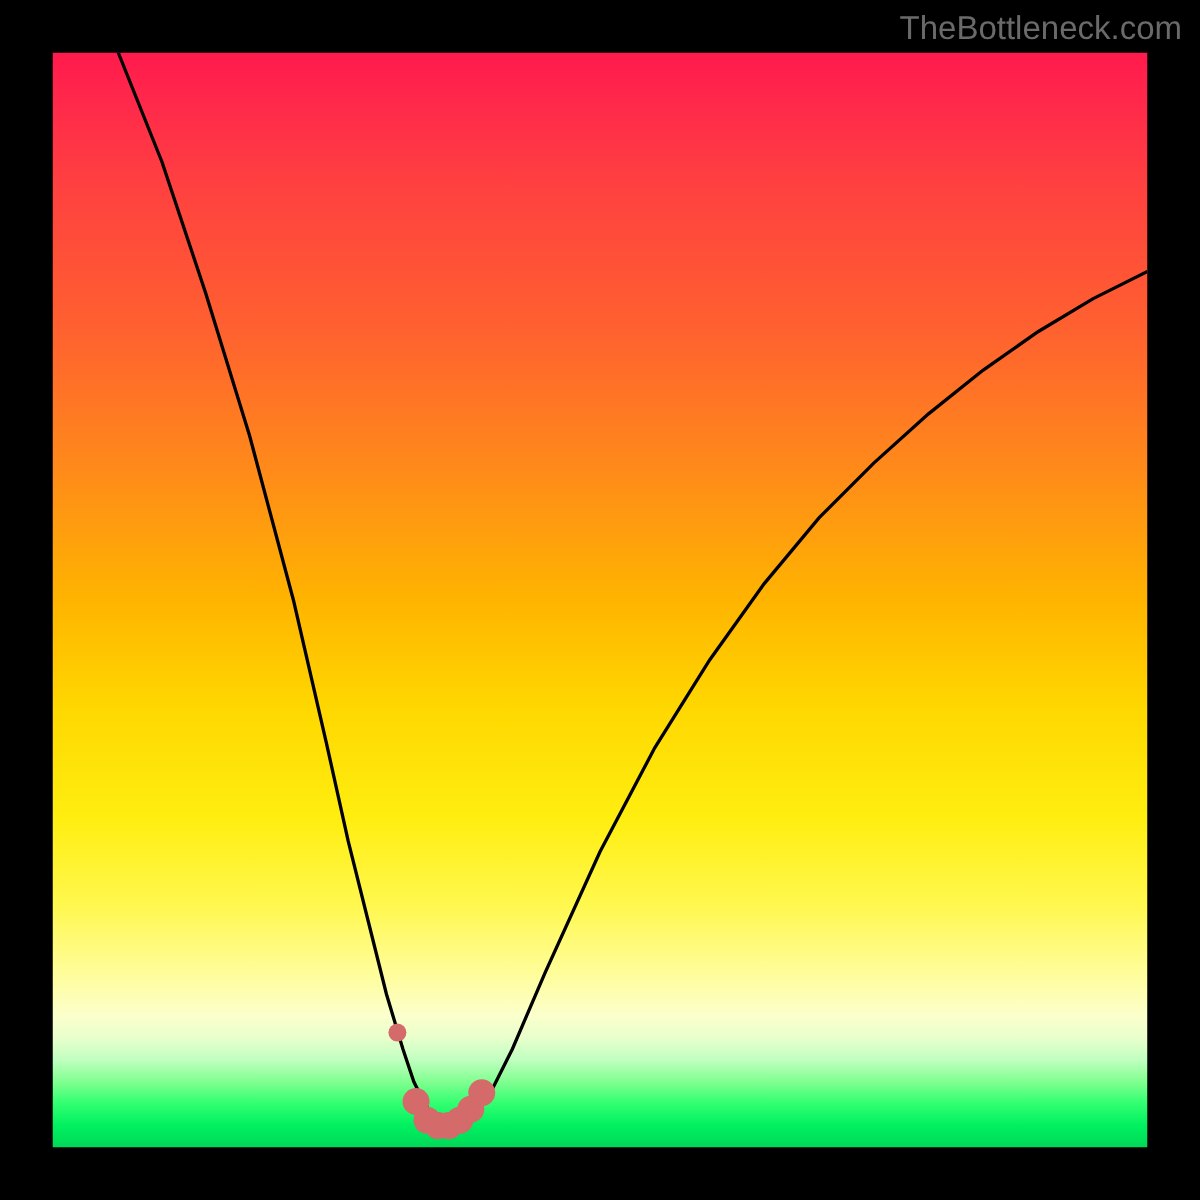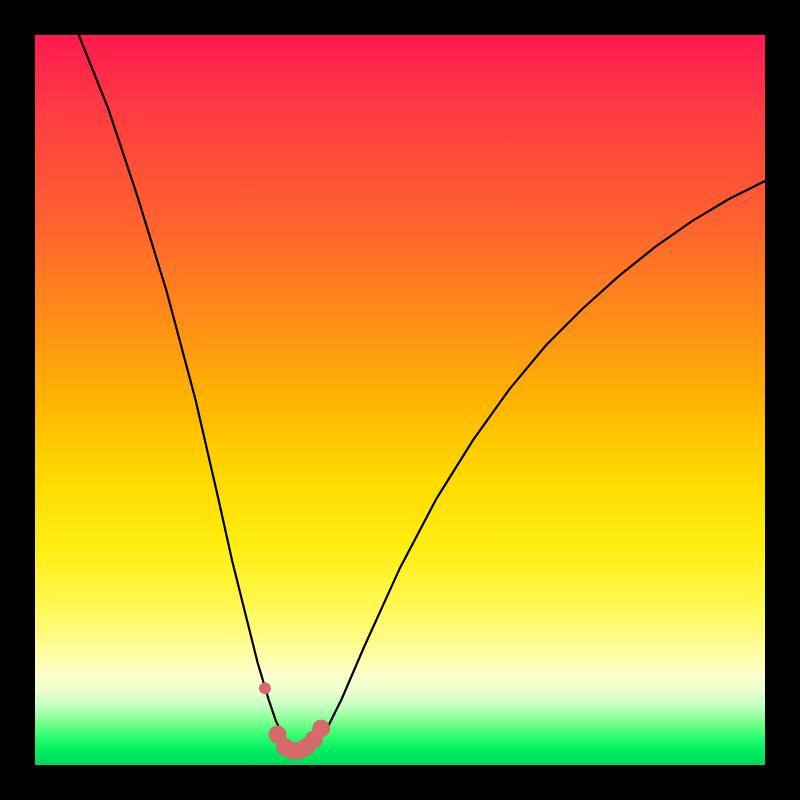--- a/index.html
+++ b/index.html
@@ -84,13 +84,14 @@
           <circle cx="242.36" cy="699.34" r="9" fill="#d46a6a"></circle>
           <circle cx="249.66" cy="711.75" r="9" fill="#d46a6a"></circle>
           <circle cx="256.96" cy="715.40" r="9" fill="#d46a6a"></circle>
           <circle cx="264.26" cy="715.40" r="9" fill="#d46a6a"></circle>
           <circle cx="271.56" cy="711.75" r="9" fill="#d46a6a"></circle>
           <circle cx="278.86" cy="704.45" r="9" fill="#d46a6a"></circle>
           <circle cx="286.16" cy="693.50" r="9" fill="#d46a6a"></circle>
         </g>
     </svg>
   </div>
+  <div class="watermark">TheBottleneck.com</div>
 </div>
 
 </body></html>

